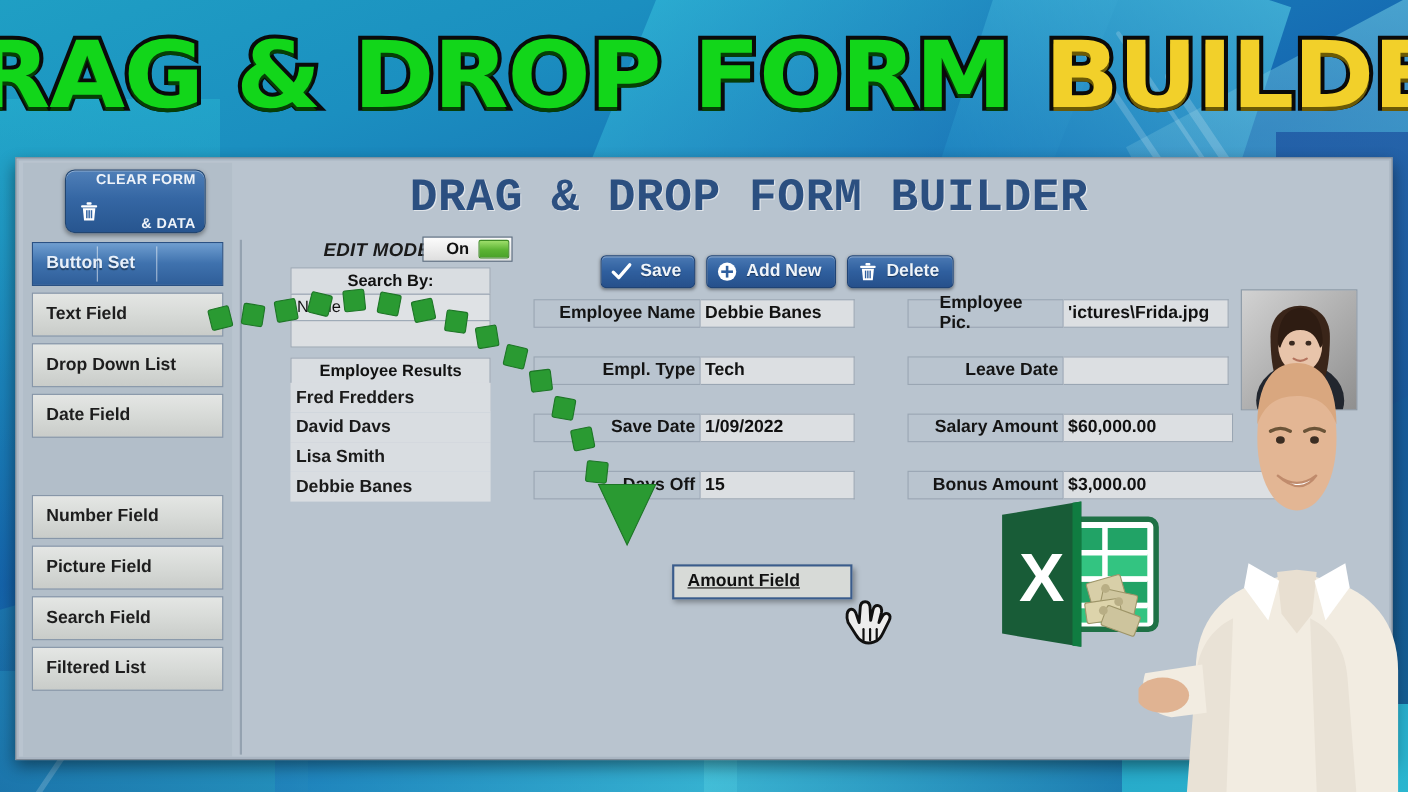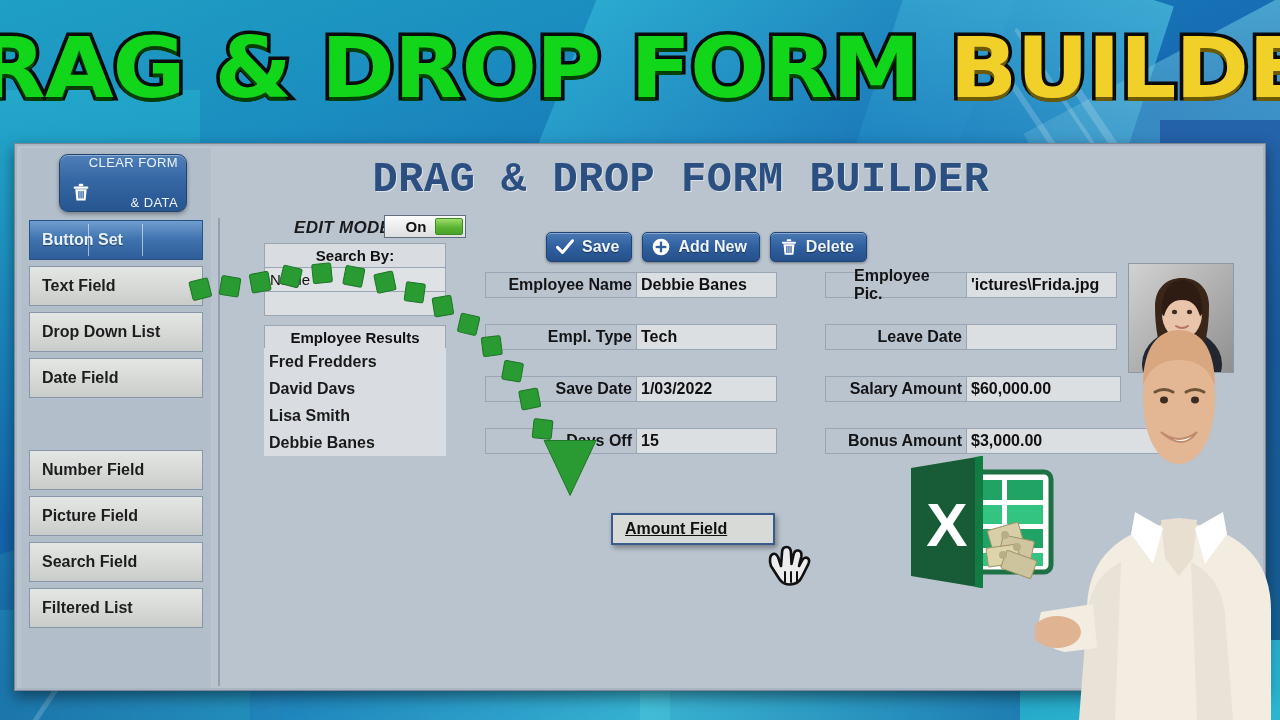--- a/index.html
+++ b/index.html
@@ -103,21 +103,21 @@
     position: absolute; left: 6px; top: 4px; width: 190px; height: 540px;
     background: #b2bec9;
   }
   #clear-btn {
     position: absolute; left: 38px; top: 6px; width: 128px; height: 58px;
     border-radius: 9px;
     background: linear-gradient(180deg, #4f7fb8 0%, #3567a4 45%, #27558f 100%);
     border: 1px solid #22456f;
     box-shadow: inset 0 1px 0 rgba(255,255,255,.38), 0 2px 4px rgba(0,0,0,.35);
     color: #eef3f9;
-    font-size: 13px; font-weight: normal; letter-spacing: .4px;
+    font-size: 13px; font-weight: bold; letter-spacing: .4px;
     display: flex; flex-direction: column; align-items: flex-end;
     justify-content: center; padding: 4px 8px 4px 4px; line-height: 1.25;
     cursor: pointer;
     gap: 23px;
   }
   #clear-btn .trash {
     position: absolute; left: 10px; bottom: 8px; width: 22px; height: 22px;
   }
   .btnlist { position: absolute; left: 8px; top: 72px; width: 174px; }
   .side-btn {
@@ -383,21 +383,21 @@
   <div class="fld" style="left:470px; top:128px; width:292px;">
     <div class="lbl" style="width:152px;">Employee Name</div>
     <div class="val">Debbie Banes</div>
   </div>
   <div class="fld" style="left:470px; top:180px; width:292px;">
     <div class="lbl" style="width:152px;">Empl. Type</div>
     <div class="val">Tech</div>
   </div>
   <div class="fld" style="left:470px; top:232px; width:292px;">
     <div class="lbl" style="width:152px;">Save Date</div>
-    <div class="val">1/03/2022</div>
+    <div class="val">1/09/2022</div>
   </div>
   <div class="fld" style="left:470px; top:284px; width:292px;">
     <div class="lbl" style="width:152px;">Days Off</div>
     <div class="val">15</div>
   </div>
 
   <div class="fld" style="left:810px; top:128px; width:292px;">
     <div class="lbl" style="width:142px;padding-left:28px;">Employee Pic.</div>
     <div class="val">'ictures\Frida.jpg</div>
   </div>

